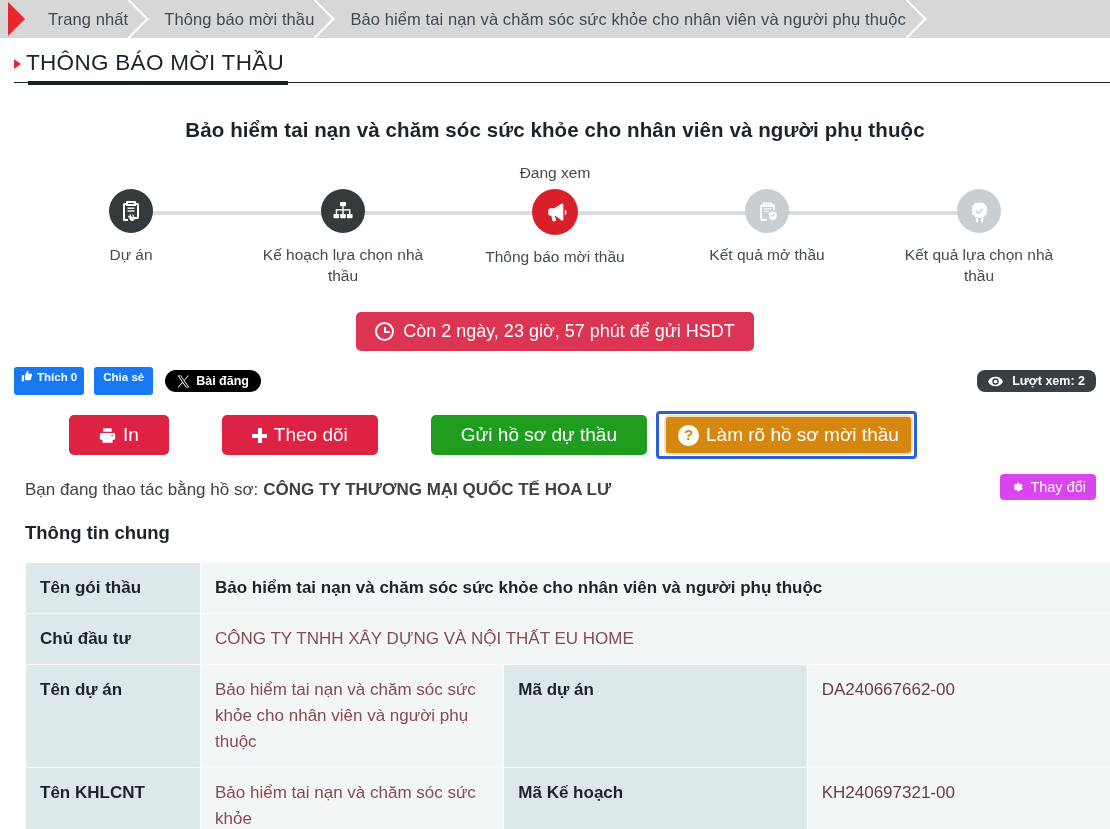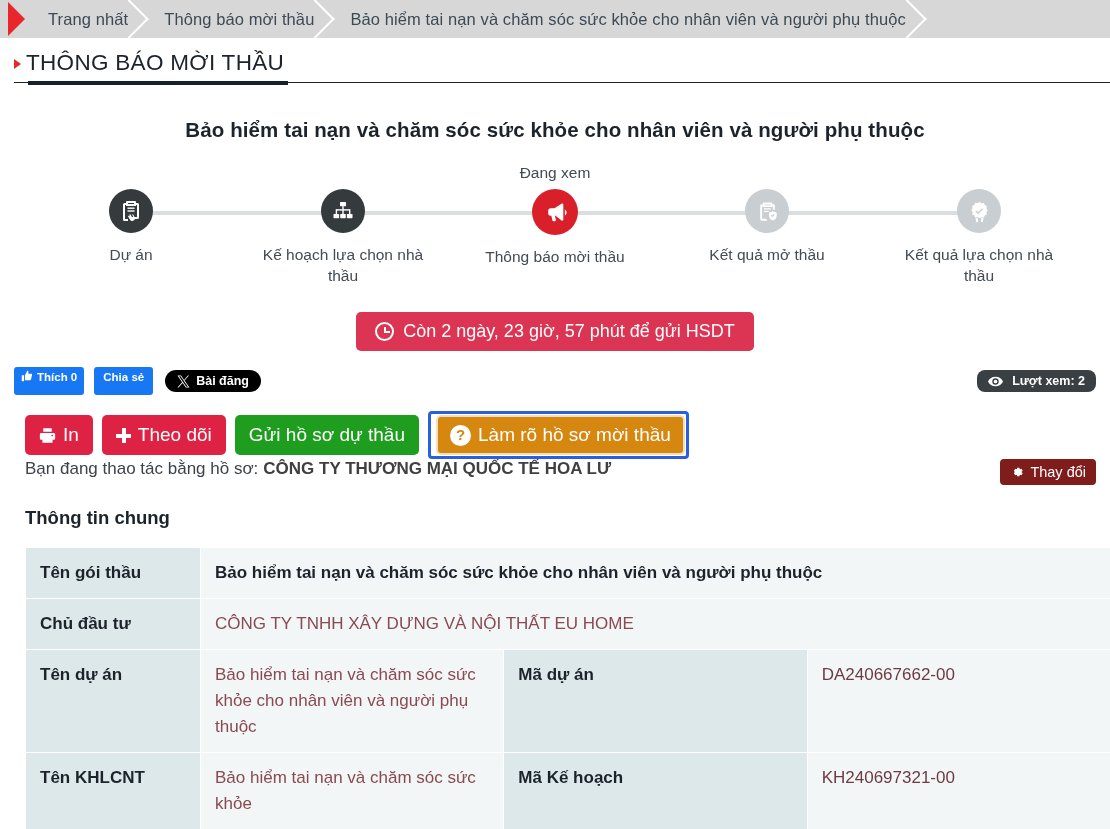--- a/index.html
+++ b/index.html
@@ -259,25 +259,26 @@
     padding-left: 13px;
   }
   .btn {
     display: inline-flex;
     align-items: center;
     gap: 7px;
     border: none;
     border-radius: 5px;
     color: #ffffff;
     font-size: 19px;
-    padding: 9px 14px;
+    padding: 9px 30px;
     cursor: pointer;
     font-family: "Liberation Sans", sans-serif;
     line-height: 22px;
     white-space: nowrap;
+    margin-left: 44px;
   }
   .btn-red { background: #dd2244; }
   .btn-green { background: #1f9d1f; }
   .btn-orange {
     background: #d68710;
     position: relative;
     border: 2px solid #f0e0c0;
     padding: 7px 12px;
     margin-left: 4px;
   }
@@ -301,30 +302,31 @@
     width: 21px; height: 21px; border-radius: 50%;
     background: #fff; color: #d68710;
     font-size: 15px; font-weight: bold;
     display: flex; align-items: center; justify-content: center;
     flex: 0 0 21px;
   }
 
   
   .profile-line {
     display: flex;
-    align-items: flex-start;
+    align-items: flex-end;
+    margin-top: 15px;
     padding: 0 2px 0 13px;
     font-size: 17px;
     color: #3d4349;
   }
   .profile-line b { color: #404040; margin-left: 5px; font-size: 17px; }
   .btn-change {
     margin-left: auto;
     display: inline-flex; align-items: center; gap: 6px;
-    background: #7f1d1d; color: #fff;
+    background: #d946ef; color: #fff;
     font-size: 14.5px;
     border: none; border-radius: 4px;
     padding: 5px 10px;
     cursor: pointer;
     font-family: "Liberation Sans", sans-serif;
   }
   .gear {
     width: 14px; height: 14px; flex: 0 0 14px;
   }
 

